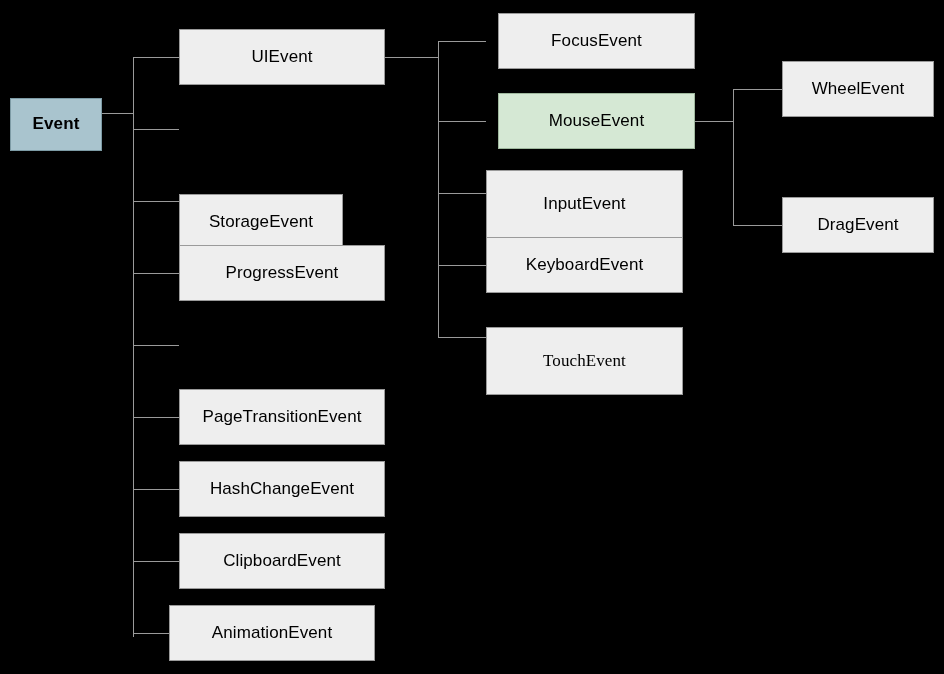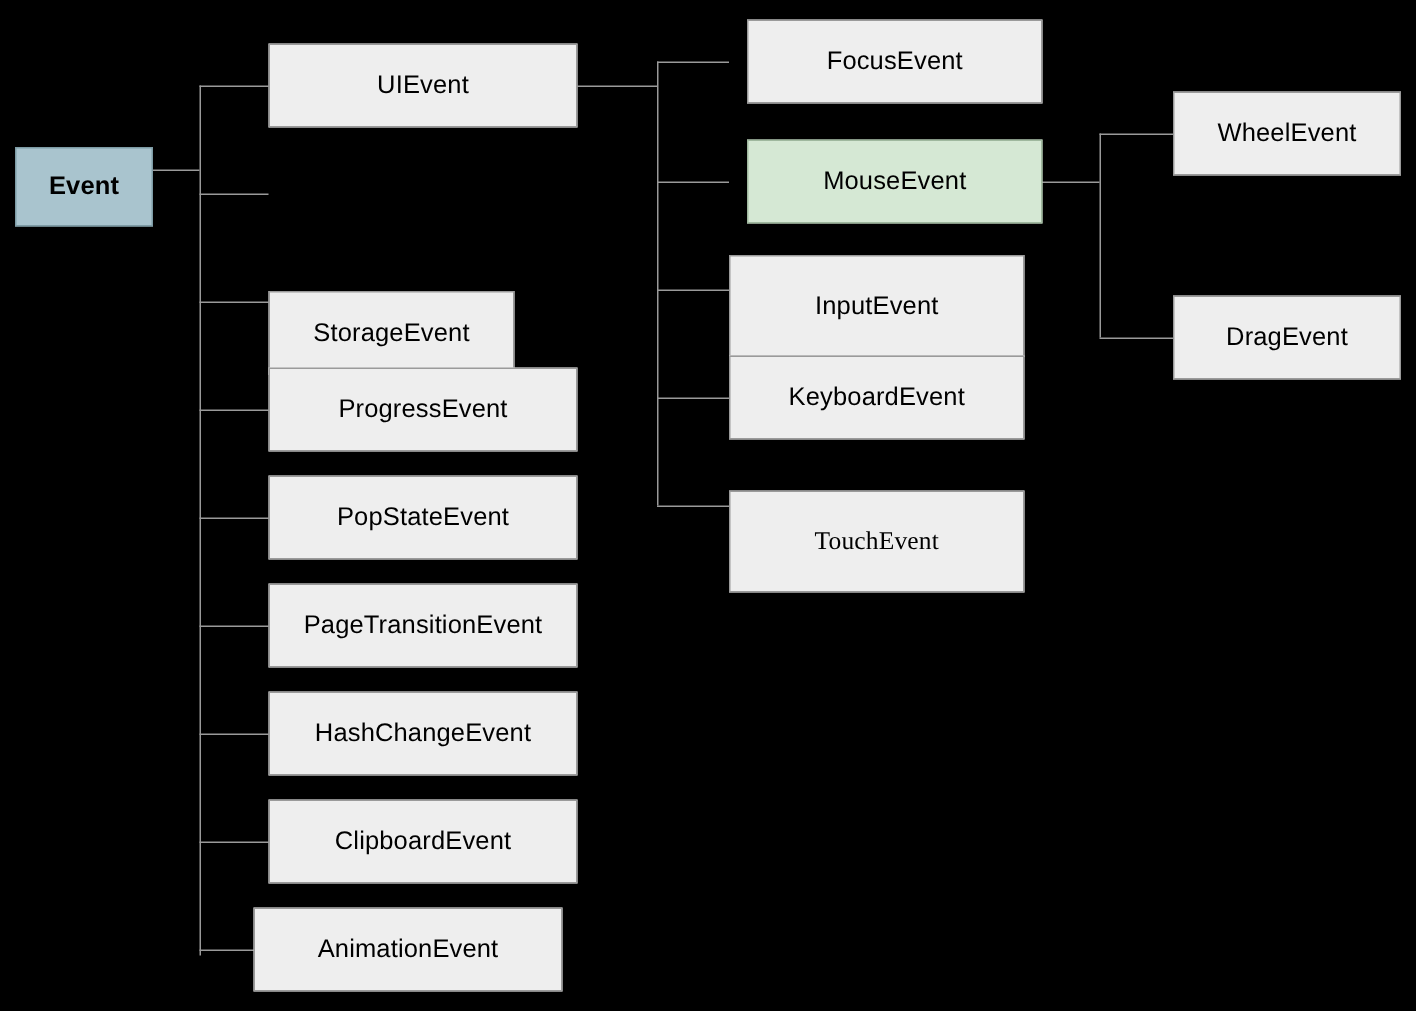--- a/index.html
+++ b/index.html
@@ -76,21 +76,20 @@
   <div class="edge v" style="left:733px; top:89px; height:136px;"></div>
 
   <div class="edge h" style="left:733px; top:89px;  width:49px;"></div>
   <div class="edge h" style="left:733px; top:225px; width:49px;"></div>
 
   <div class="node root" style="left:10px; top:98px; width:92px; height:53px;">Event</div>
 
   <div class="node" style="left:179px; top:29px;  width:206px; height:56px;">UIEvent</div>
   <div class="node" style="left:179px; top:173px; width:164px; height:56px;margin-top:21px;">StorageEvent</div>
   <div class="node" style="left:179px; top:245px; width:206px; height:56px;">ProgressEvent</div>
-  <div class="node" style="left:179px; top:317px; width:206px; height:56px;">PopStateEvent</div>
   <div class="node" style="left:179px; top:389px; width:206px; height:56px;">PageTransitionEvent</div>
   <div class="node" style="left:179px; top:461px; width:206px; height:56px;">HashChangeEvent</div>
   <div class="node" style="left:179px; top:533px; width:206px; height:56px;">ClipboardEvent</div>
   <div class="node" style="left:169px; top:605px; width:206px; height:56px;">AnimationEvent</div>
 
   <div class="node" style="left:486px; top:13px;  width:197px; height:56px;margin-left:12px;">FocusEvent</div>
   <div class="node highlight" style="left:486px; top:93px;  width:197px; height:56px;margin-left:12px;">MouseEvent</div>
   <div class="node" style="left:486px; top:170px; width:197px; height:68px;">InputEvent</div>
   <div class="node" style="left:486px; top:237px; width:197px; height:56px;">KeyboardEvent</div>
   <div class="node" style="left:486px; top:327px; width:197px; height:68px;font-family:Liberation Serif, serif;">TouchEvent</div>

